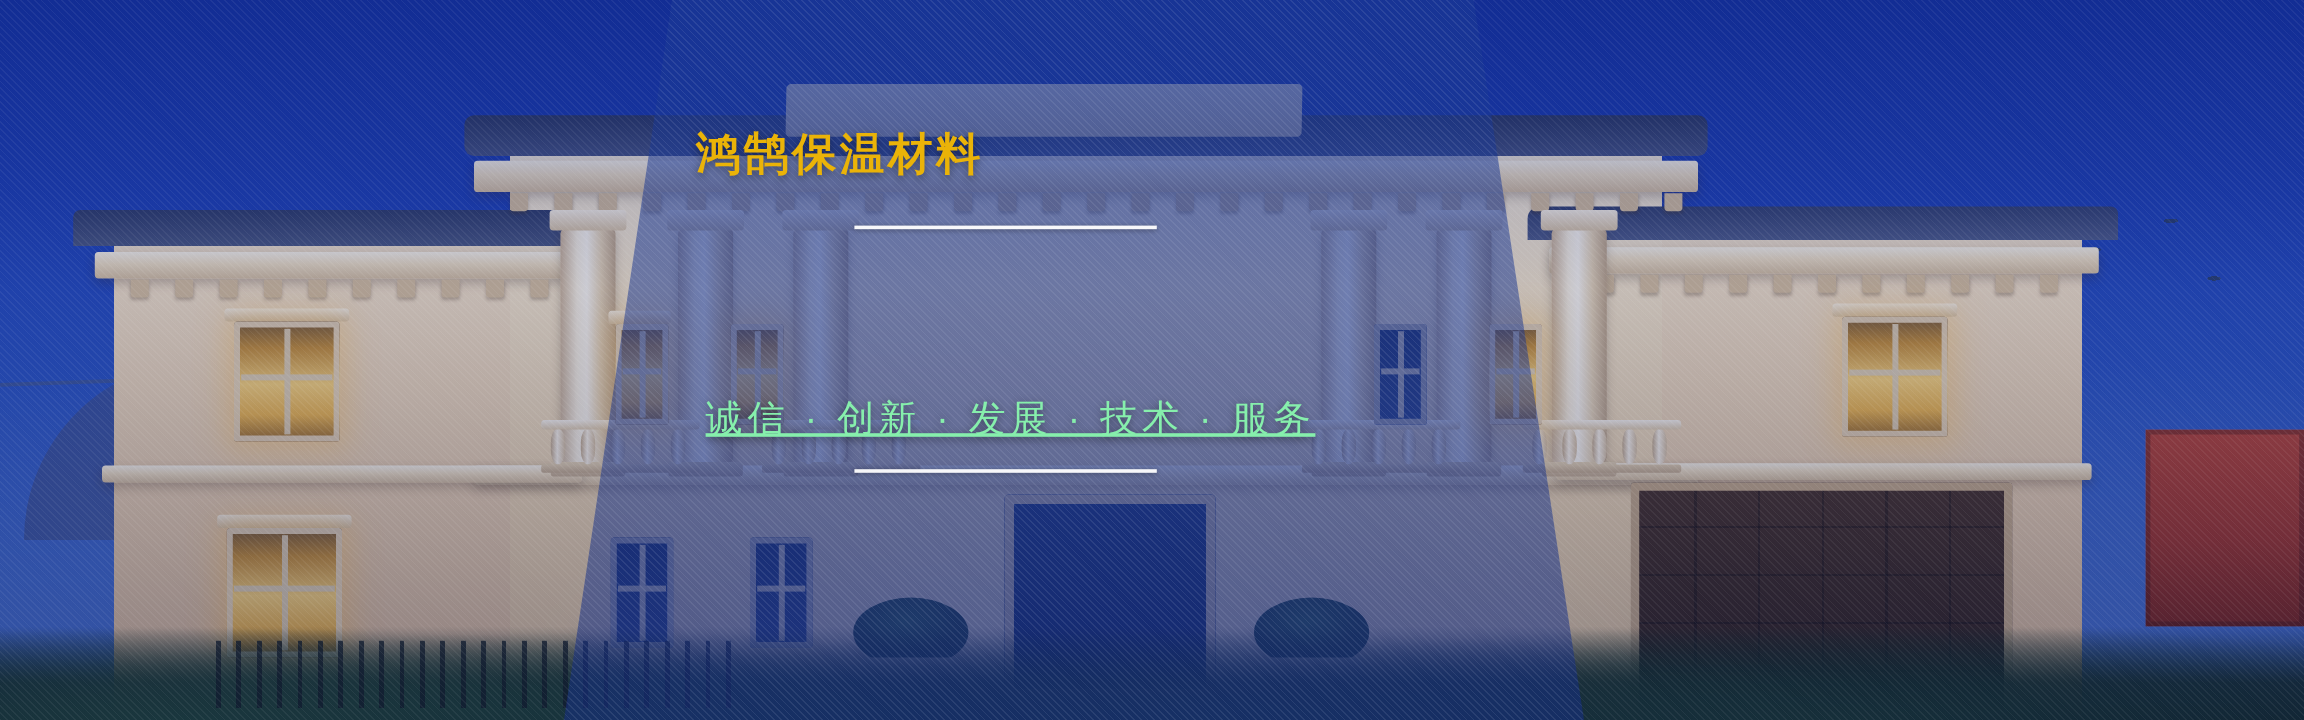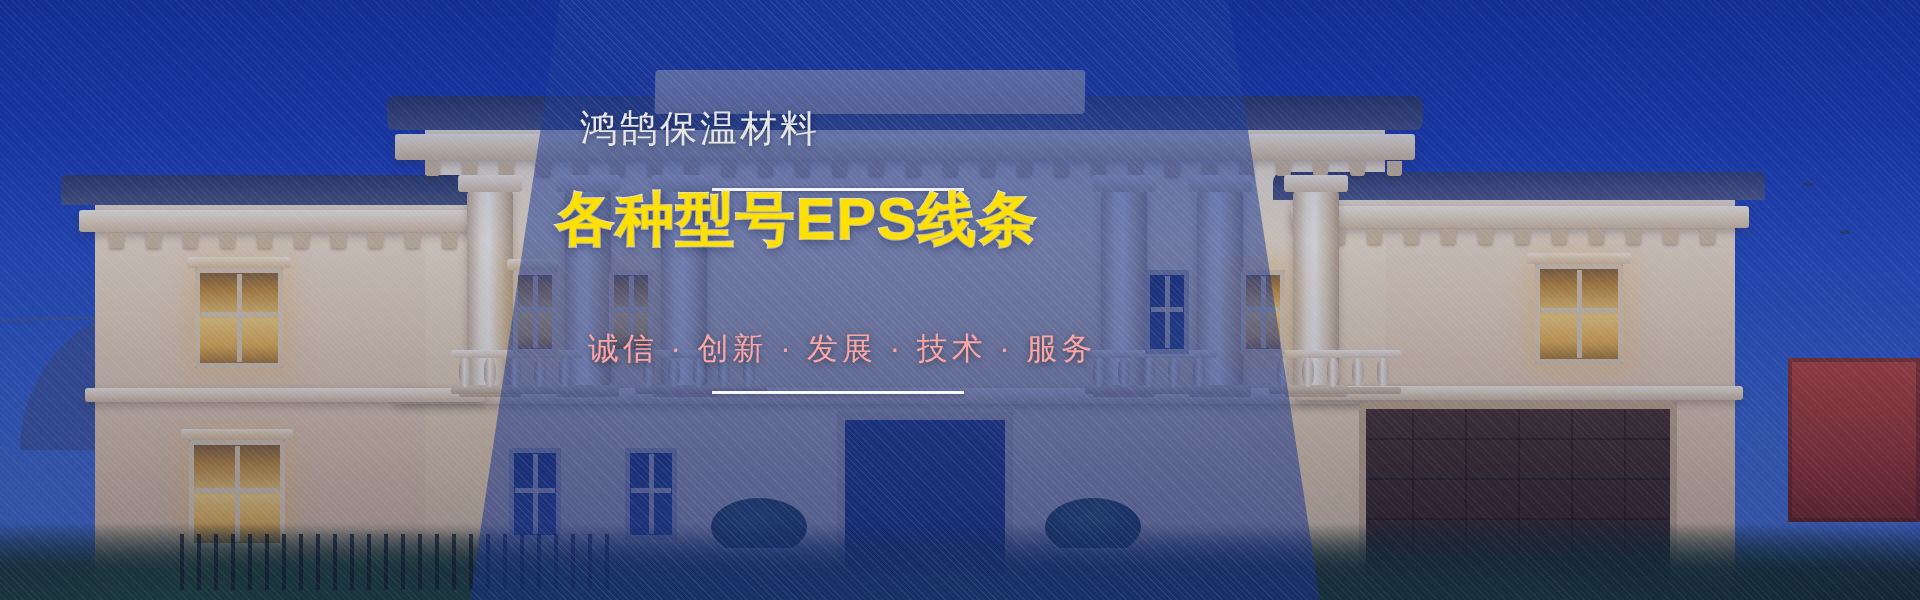--- a/index.html
+++ b/index.html
@@ -196,21 +196,21 @@
     background:repeating-linear-gradient(45deg, rgba(255,255,255,.06) 0 1px, rgba(0,0,0,0) 1px 4px);
     -webkit-clip-path:polygon(560px 0, 1228px 0, 1320px 600px, 470px 600px);
     clip-path:polygon(560px 0, 1228px 0, 1320px 600px, 470px 600px);
   }
 
   
   .copy{position:absolute;left:0;top:0;width:1920px;height:600px;}
 
   .brand{
     position:absolute;left:580px;top:104px;
-    font-size:37px;font-weight:400;letter-spacing:3px;color:#e5e5e5;
+    font-size:37px;font-weight:700;letter-spacing:3px;color:#eab308;
     text-shadow:0 2px 7px rgba(0,0,0,.45);
     font-family:"Liberation Sans","DejaVu Sans",sans-serif;
   }
 
   .rule{
     position:absolute;height:3px;background:#ffffff;opacity:.95;
     box-shadow:0 1px 4px rgba(0,0,0,.35);
   }
   .rule-top{left:712px;top:188px;width:252px;}
   .rule-bot{left:712px;top:391px;width:252px;}
@@ -223,24 +223,25 @@
     paint-order:stroke fill;
     text-shadow:0 3px 10px rgba(20,30,80,.55);
     white-space:nowrap;
     font-family:"Liberation Sans","DejaVu Sans",sans-serif;
   }
   .head1{top:188px;}
   .head2{top:248px;}
 
   .tag{
     position:absolute;left:588px;top:328px;
-    font-size:31px;font-weight:400;letter-spacing:4px;color:#fca5a5;
+    font-size:31px;font-weight:400;letter-spacing:4px;color:#86efac;
     text-shadow:0 2px 7px rgba(0,0,0,.45);
     white-space:nowrap;
     font-family:"Liberation Sans","DejaVu Sans",sans-serif;
+    text-decoration:underline;
   }
 </style>
 </head>
 <body>
 
 <div class="banner">
 
   <div class="photo">
     <div class="sky"></div>
     <div class="dome"></div>
@@ -424,20 +425,19 @@
   </div>
 
   <div class="panel"></div>
   <div class="panel-hatch"></div>
 
   <div class="copy">
     <div class="brand">鸿鹄保温材料</div>
 
     <div class="rule rule-top"></div>
 
-    <div class="head head1">各种型号EPS线条</div>
 
     <div class="rule rule-bot"></div>
 
     <div class="tag">诚信 · 创新 · 发展 · 技术 · 服务</div>
   </div>
 
 </div>
 
 </body></html>

